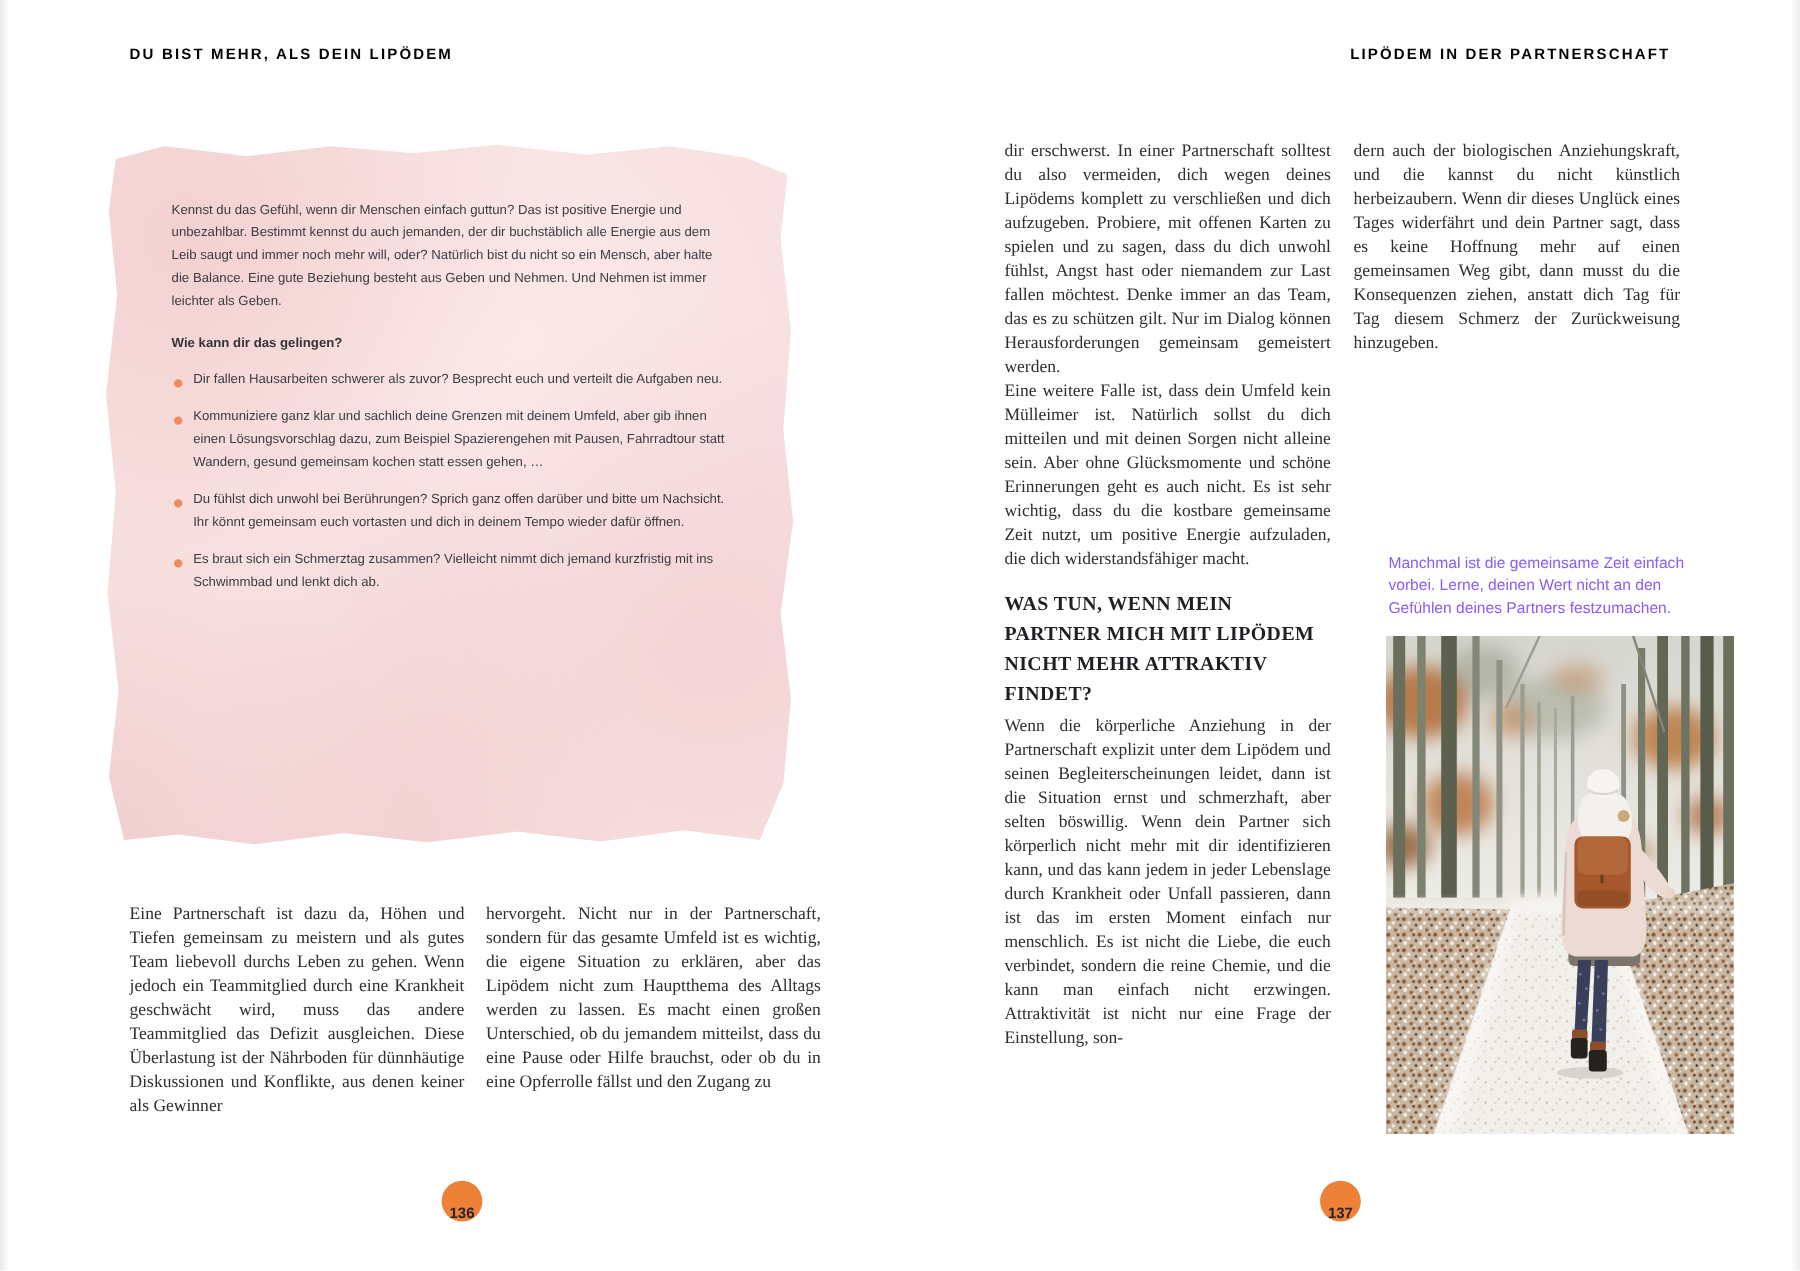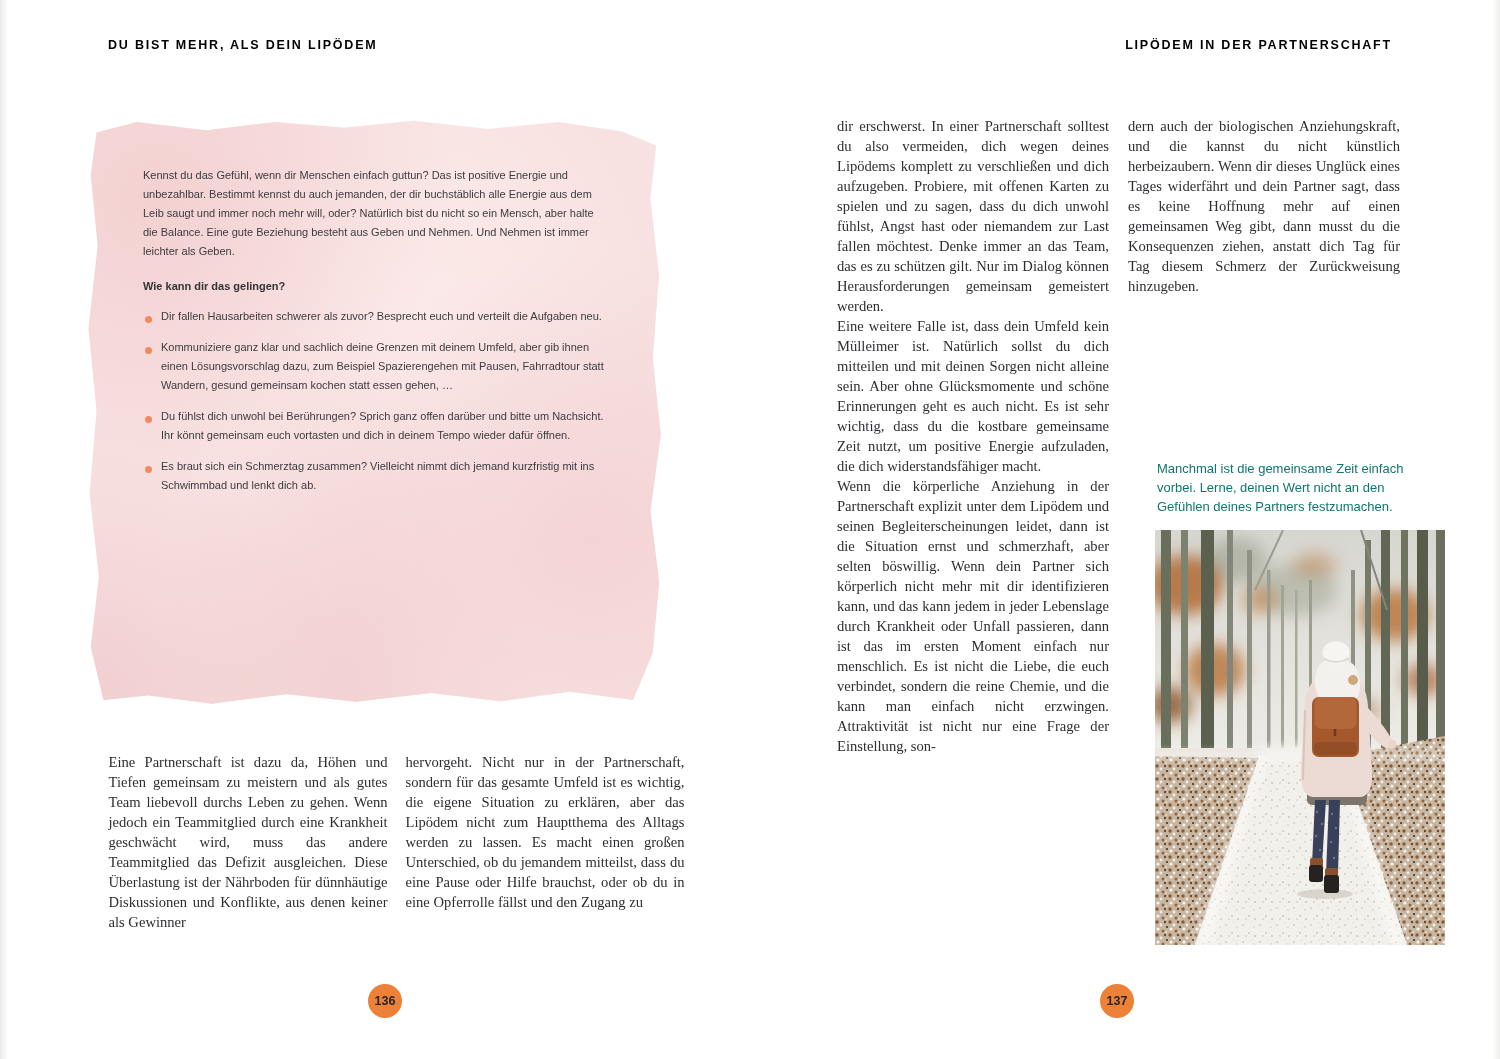--- a/index.html
+++ b/index.html
@@ -46,42 +46,42 @@
     flex:0 0 auto; width:7px; height:7px; border-radius:50%;
     background:#f08a60; margin:9px 9px 0 2px;
   }
 
   
   .serif{
     font-family:"Liberation Serif", serif; font-size:14.6px; line-height:20px;
     color:#2e2e32; text-align:justify; hyphens:auto;
   }
   .serif p{margin:0;}
-  .cols-left{position:absolute; left:108px; top:752px; width:577px; display:flex; gap:18px;justify-content:center;}
+  .cols-left{position:absolute; left:108px; top:752px; width:577px; display:flex; gap:18px;}
   .cols-left .col{width:279px;}
   .rcol1{position:absolute; left:837px; top:116px; width:272px;}
   .rcol2{position:absolute; left:1128px; top:116px; width:272px;}
   .sub-heading{
     font:700 16.5px "Liberation Serif", serif; line-height:25px;
     letter-spacing:.4px; color:#1f1f24; text-align:left;
     margin:14px 0 5px 0 !important;
   }
 
   
   .caption{
     position:absolute; left:1157px; top:460px; width:252px;
-    font-size:13px; line-height:1.45; color:#0f766e;
+    font-size:13px; line-height:1.45; color:#8b5cf6;
   }
   .photo{position:absolute; left:1155px; top:530px; width:290px; height:415px;}
   .photo svg{display:block;}
 
   
   .pagenum{
     position:absolute; top:984px; width:34px; height:34px; border-radius:50%;
-    background:#ed8138; display:flex; align-items:center; justify-content:center;
+    background:#ed8138; display:flex; align-items:flex-end; justify-content:center;
     font:700 12.5px "Liberation Sans", sans-serif; color:#26262c;
   }
   .pagenum.p136{left:368px;}
   .pagenum.p137{left:1100px;}
 </style>
 </head>
 <body>
 
 <div class="spread">
   <div class="edge-left"></div>
@@ -124,20 +124,21 @@
     </div>
   </div>
 
   <div class="pagenum p136">
     <span>136</span>
   </div>
 
   <div class="rcol1 serif">
     <p>dir erschwerst. In einer Partnerschaft solltest du also vermeiden, dich wegen deines Lipödems komplett zu verschließen und dich aufzugeben. Probiere, mit offenen Karten zu spielen und zu sagen, dass du dich unwohl fühlst, Angst hast oder niemandem zur Last fallen möchtest. Denke immer an das Team, das es zu schützen gilt. Nur im Dialog können Herausforderungen gemeinsam gemeistert werden.</p>
     <p>Eine weitere Falle ist, dass dein Umfeld kein Mülleimer ist. Natürlich sollst du dich mitteilen und mit deinen Sorgen nicht alleine sein. Aber ohne Glücksmomente und schöne Erinnerungen geht es auch nicht. Es ist sehr wichtig, dass du die kostbare gemeinsame Zeit nutzt, um positive Energie aufzuladen, die dich widerstandsfähiger macht.</p>
+    <p class="sub-heading">WAS TUN, WENN MEIN PARTNER MICH MIT LIPÖDEM NICHT MEHR ATTRAKTIV FINDET?</p>
     <p>Wenn die körperliche Anziehung in der Partnerschaft explizit unter dem Lipödem und seinen Begleiterscheinungen leidet, dann ist die Situation ernst und schmerzhaft, aber selten böswillig. Wenn dein Partner sich körperlich nicht mehr mit dir identifizieren kann, und das kann jedem in jeder Lebenslage durch Krankheit oder Unfall passieren, dann ist das im ersten Moment einfach nur menschlich. Es ist nicht die Liebe, die euch verbindet, sondern die reine Chemie, und die kann man einfach nicht erzwingen. Attraktivität ist nicht nur eine Frage der Einstellung, son-</p>
   </div>
 
   <div class="rcol2 serif">
     <p>dern auch der biologischen Anziehungskraft, und die kannst du nicht künstlich herbeizaubern. Wenn dir dieses Unglück eines Tages widerfährt und dein Partner sagt, dass es keine Hoffnung mehr auf einen gemeinsamen Weg gibt, dann musst du die Konsequenzen ziehen, anstatt dich Tag für Tag diesem Schmerz der Zurückweisung hinzugeben.</p>
   </div>
 
   <div class="caption">Manchmal ist die gemeinsame Zeit einfach vorbei. Lerne, deinen Wert nicht an den Gefühlen deines Partners festzumachen.</div>
 
   <div class="photo">

